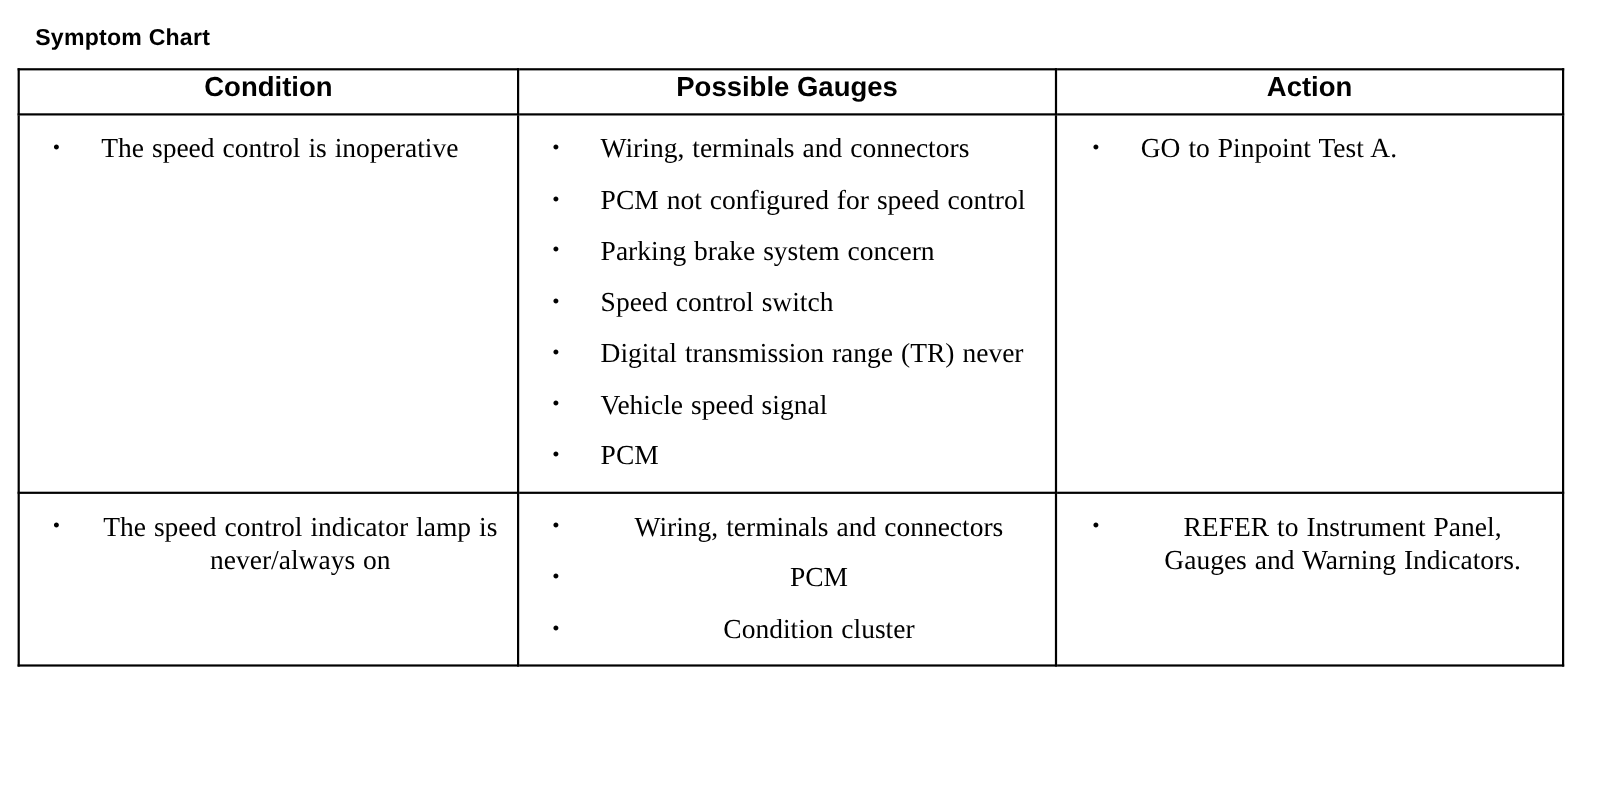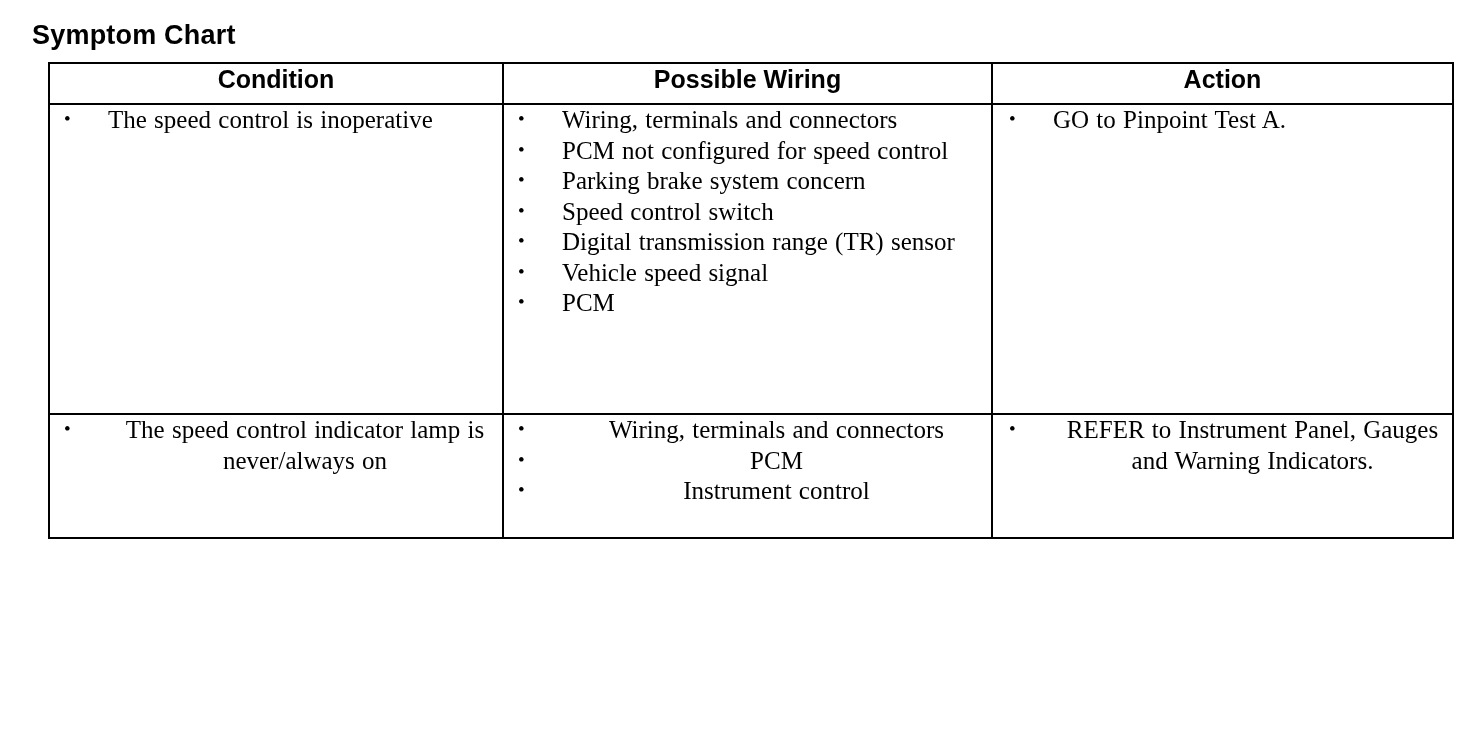--- a/index.html
+++ b/index.html
@@ -20,29 +20,29 @@
     width: 1472px;
     height: 736px;
   }
 
   .page-title {
     position: absolute;
     left: 32px;
     top: 20px;
     font-family: "Liberation Sans", "DejaVu Sans", sans-serif;
     font-weight: bold;
-    font-size: 27px;
+    font-size: 21px;
     line-height: 30px;
     letter-spacing: 0.2px;
     white-space: nowrap;
   }
 
   .symptom-table {
     position: absolute;
-    left: 48px;
+    left: 16px;
     top: 62px;
     width: 1404px;
     border-collapse: collapse;
     table-layout: fixed;
   }
 
   .symptom-table td,
   .symptom-table th {
     border: 2px solid #000000;
     vertical-align: top;
@@ -75,21 +75,21 @@
     list-style: none;
     margin: 0;
     padding: 0;
   }
 
   ul.bullets li {
     position: relative;
     padding-left: 58px;
     font-size: 25px;
     line-height: 30.5px;
-    margin: 0;
+    margin: 16px;
     word-spacing: 1px;
   }
 
   ul.bullets li::before {
     content: "\2022";
     position: absolute;
     left: 14px;
     top: -1px;
     font-size: 19px;
     line-height: 30.5px;
@@ -112,39 +112,39 @@
 
   <table class="symptom-table">
     <colgroup>
       <col class="col-condition">
       <col class="col-sources">
       <col class="col-action">
     </colgroup>
     <thead>
       <tr>
         <th>Condition</th>
-        <th>Possible Wiring</th>
+        <th>Possible Gauges</th>
         <th>Action</th>
       </tr>
     </thead>
     <tbody>
 
       <tr class="row-1">
         <td class="condition-cell">
           <ul class="bullets">
             <li>The speed control is inoperative</li>
           </ul>
         </td>
         <td class="sources-cell">
           <ul class="bullets">
             <li>Wiring, terminals and connectors</li>
             <li>PCM not configured for speed control</li>
             <li>Parking brake system concern</li>
             <li>Speed control switch</li>
-            <li>Digital transmission range (TR) sensor</li>
+            <li>Digital transmission range (TR) never</li>
             <li>Vehicle speed signal</li>
             <li>PCM</li>
           </ul>
         </td>
         <td class="action-cell">
           <ul class="bullets">
             <li>GO to Pinpoint Test A.</li>
           </ul>
         </td>
       </tr>
@@ -152,21 +152,21 @@
       <tr class="row-2">
         <td class="condition-cell">
           <ul class="bullets">
             <li>The speed control indicator lamp is never/always on</li>
           </ul>
         </td>
         <td class="sources-cell">
           <ul class="bullets">
             <li>Wiring, terminals and connectors</li>
             <li>PCM</li>
-            <li>Instrument control</li>
+            <li>Condition cluster</li>
           </ul>
         </td>
         <td class="action-cell">
           <ul class="bullets">
             <li>REFER to Instrument Panel, Gauges and Warning Indicators.</li>
           </ul>
         </td>
       </tr>
 
 

